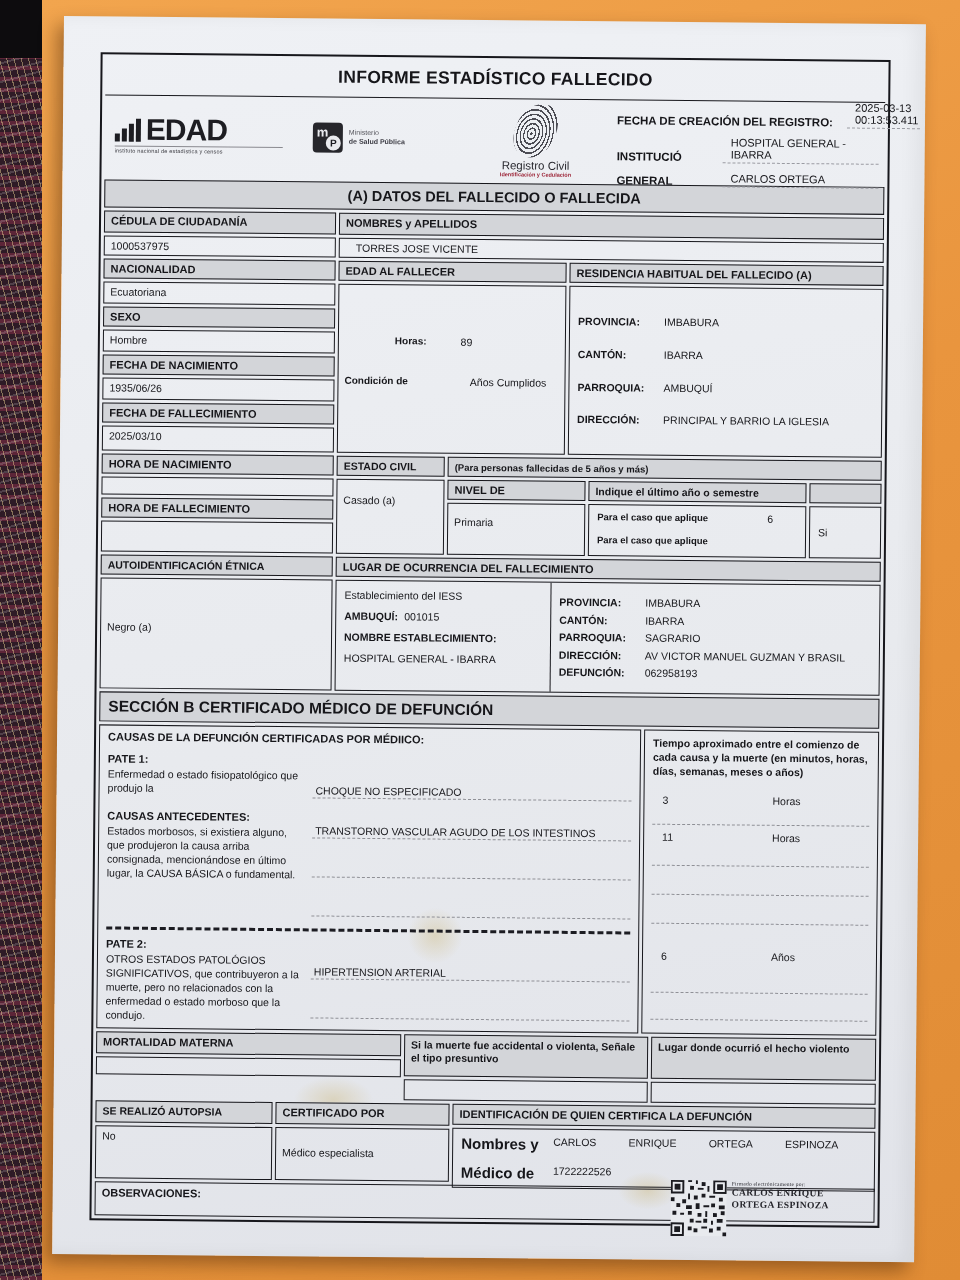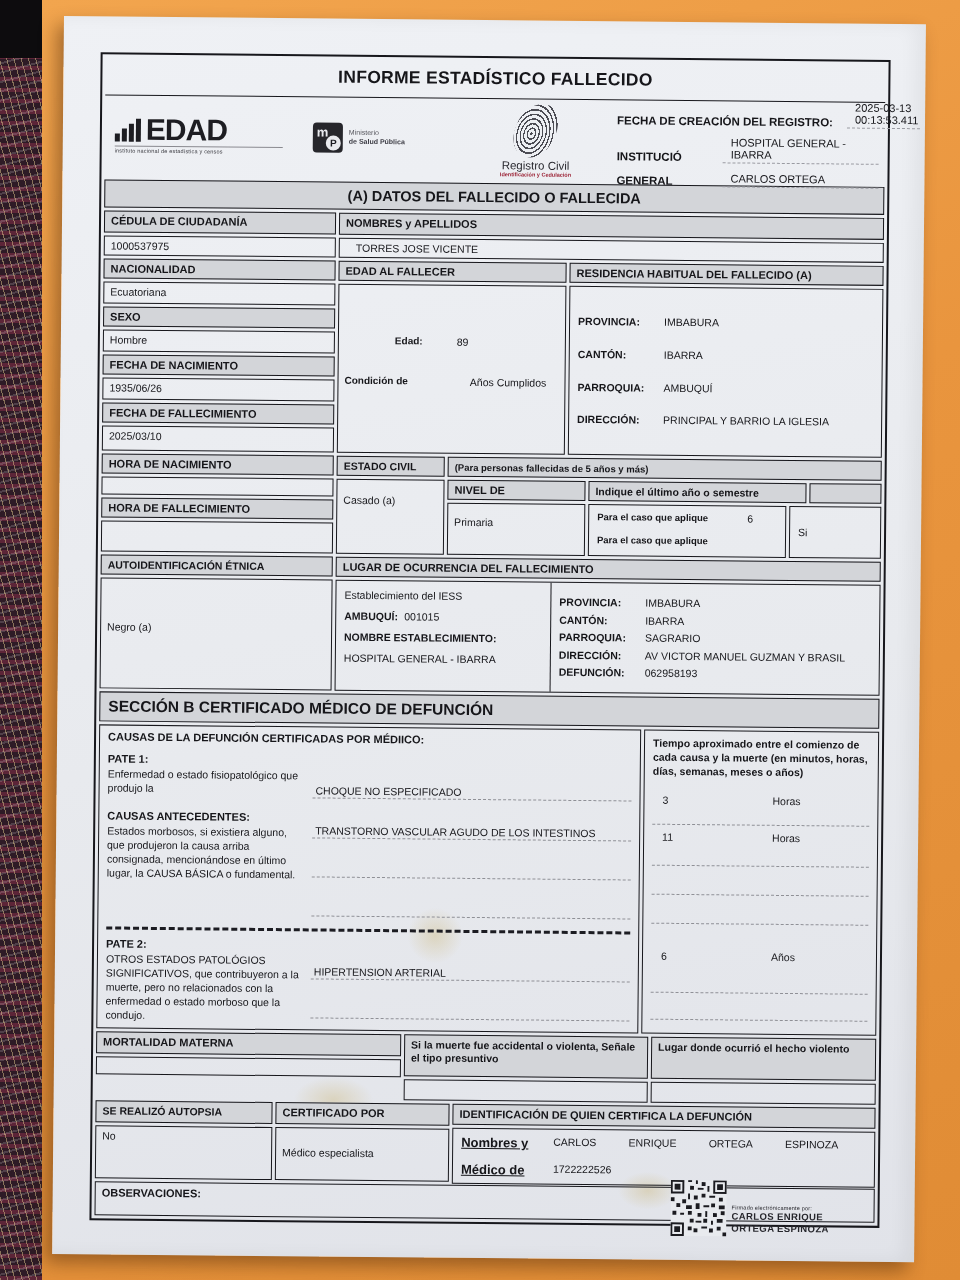--- a/index.html
+++ b/index.html
@@ -131,28 +131,28 @@
   .sep { border-top:3px dashed #1c1c22; margin:12px 0 8px; }
   .causas-right { width:235px; flex:none; border:1.5px solid #17171c; padding:6px 8px; }
   .theader { font-weight:700; font-size:10.5px; line-height:1.3; }
   .trow { display:flex; font-size:10.5px; }
   .trow .tv { width:120px; padding-left:10px; flex:none; }
 
   
   .hdr2 { font-size:10.5px; }
   .idcell { padding:6px 8px; display:flex; flex-direction:column; gap:12px; }
   .idrow { display:flex; font-size:10.5px; }
-  .idrow .k { font-weight:700; font-size:13px; width:86px; flex:none;text-decoration:underline; }
+  .idrow .k { font-weight:700; font-size:15px; width:86px; flex:none; }
   .names { flex:1; display:flex; justify-content:space-between; padding:0 28px 0 6px; }
   .obs { margin-top:3px; height:34px; font-weight:700; font-size:11px; padding:4px 6px; border:1.5px solid #17171c; }
 
   
   .sig { position:absolute; left:618px; top:1158px; display:flex; gap:5px; }
   .qr { width:56px; height:56px; flex:none; }
-  .sig-text { margin-top:24px; font-family:Liberation Sans, sans-serif; color:#26262c; }
+  .sig-text { margin-top:0; font-family:Liberation Serif, serif; color:#26262c; }
   .sig-tiny { font-size:5.5px; letter-spacing:.2px; }
   .sig-name { font-size:9.5px; font-weight:700; line-height:1.3; letter-spacing:.4px; }
 </style>
 </head>
 <body>
 
 <div class="fabric"></div>
 <div class="corner-dark"></div>
 <div class="envelope"></div>
 
@@ -231,21 +231,21 @@
         <div class="c val h22">Hombre</div>
         <div class="c hdr h20">FECHA DE NACIMIENTO</div>
         <div class="c val h22">1935/06/26</div>
         <div class="c hdr h20">FECHA DE FALLECIMIENTO</div>
         <div class="c val flex1">2025/03/10</div>
       </div>
       <div class="col" style="width:228px; flex:none;">
         <div class="c hdr h20">EDAD AL FALLECER</div>
         <div class="c flex1 edad-cell">
           <div class="edad-row">
-            <span class="k">Edad:</span>
+            <span class="k">Horas:</span>
             <span class="v">89</span>
           </div>
           <div class="cond-row">
             <span class="k">Condición de</span>
             <span class="v">Años Cumplidos</span>
           </div>
         </div>
       </div>
       <div class="col flex1">
         <div class="c hdr h20">RESIDENCIA HABITUAL DEL FALLECIDO (A)</div>
@@ -292,21 +292,21 @@
           <div class="c val" style="width:138px; padding-top:12px">Primaria</div>
           <div class="c flex1 aplique">
             <div class="arow">
               <span class="k">Para el caso que aplique</span>
               <span class="v">6</span>
             </div>
             <div class="arow">
               <span class="k">Para el caso que aplique</span>
             </div>
           </div>
-          <div class="c si-cell" style="width:92px">Si</div>
+          <div class="c si-cell" style="width:72px">Si</div>
         </div>
       </div>
     </div>
 
     <div class="r" style="height:134px">
       <div class="col w232">
         <div class="c hdr h20" style="font-size:10.5px">AUTOIDENTIFICACIÓN ÉTNICA</div>
         <div class="c val flex1" style="padding-top:42px">Negro (a)</div>
       </div>
       <div class="col flex1">

